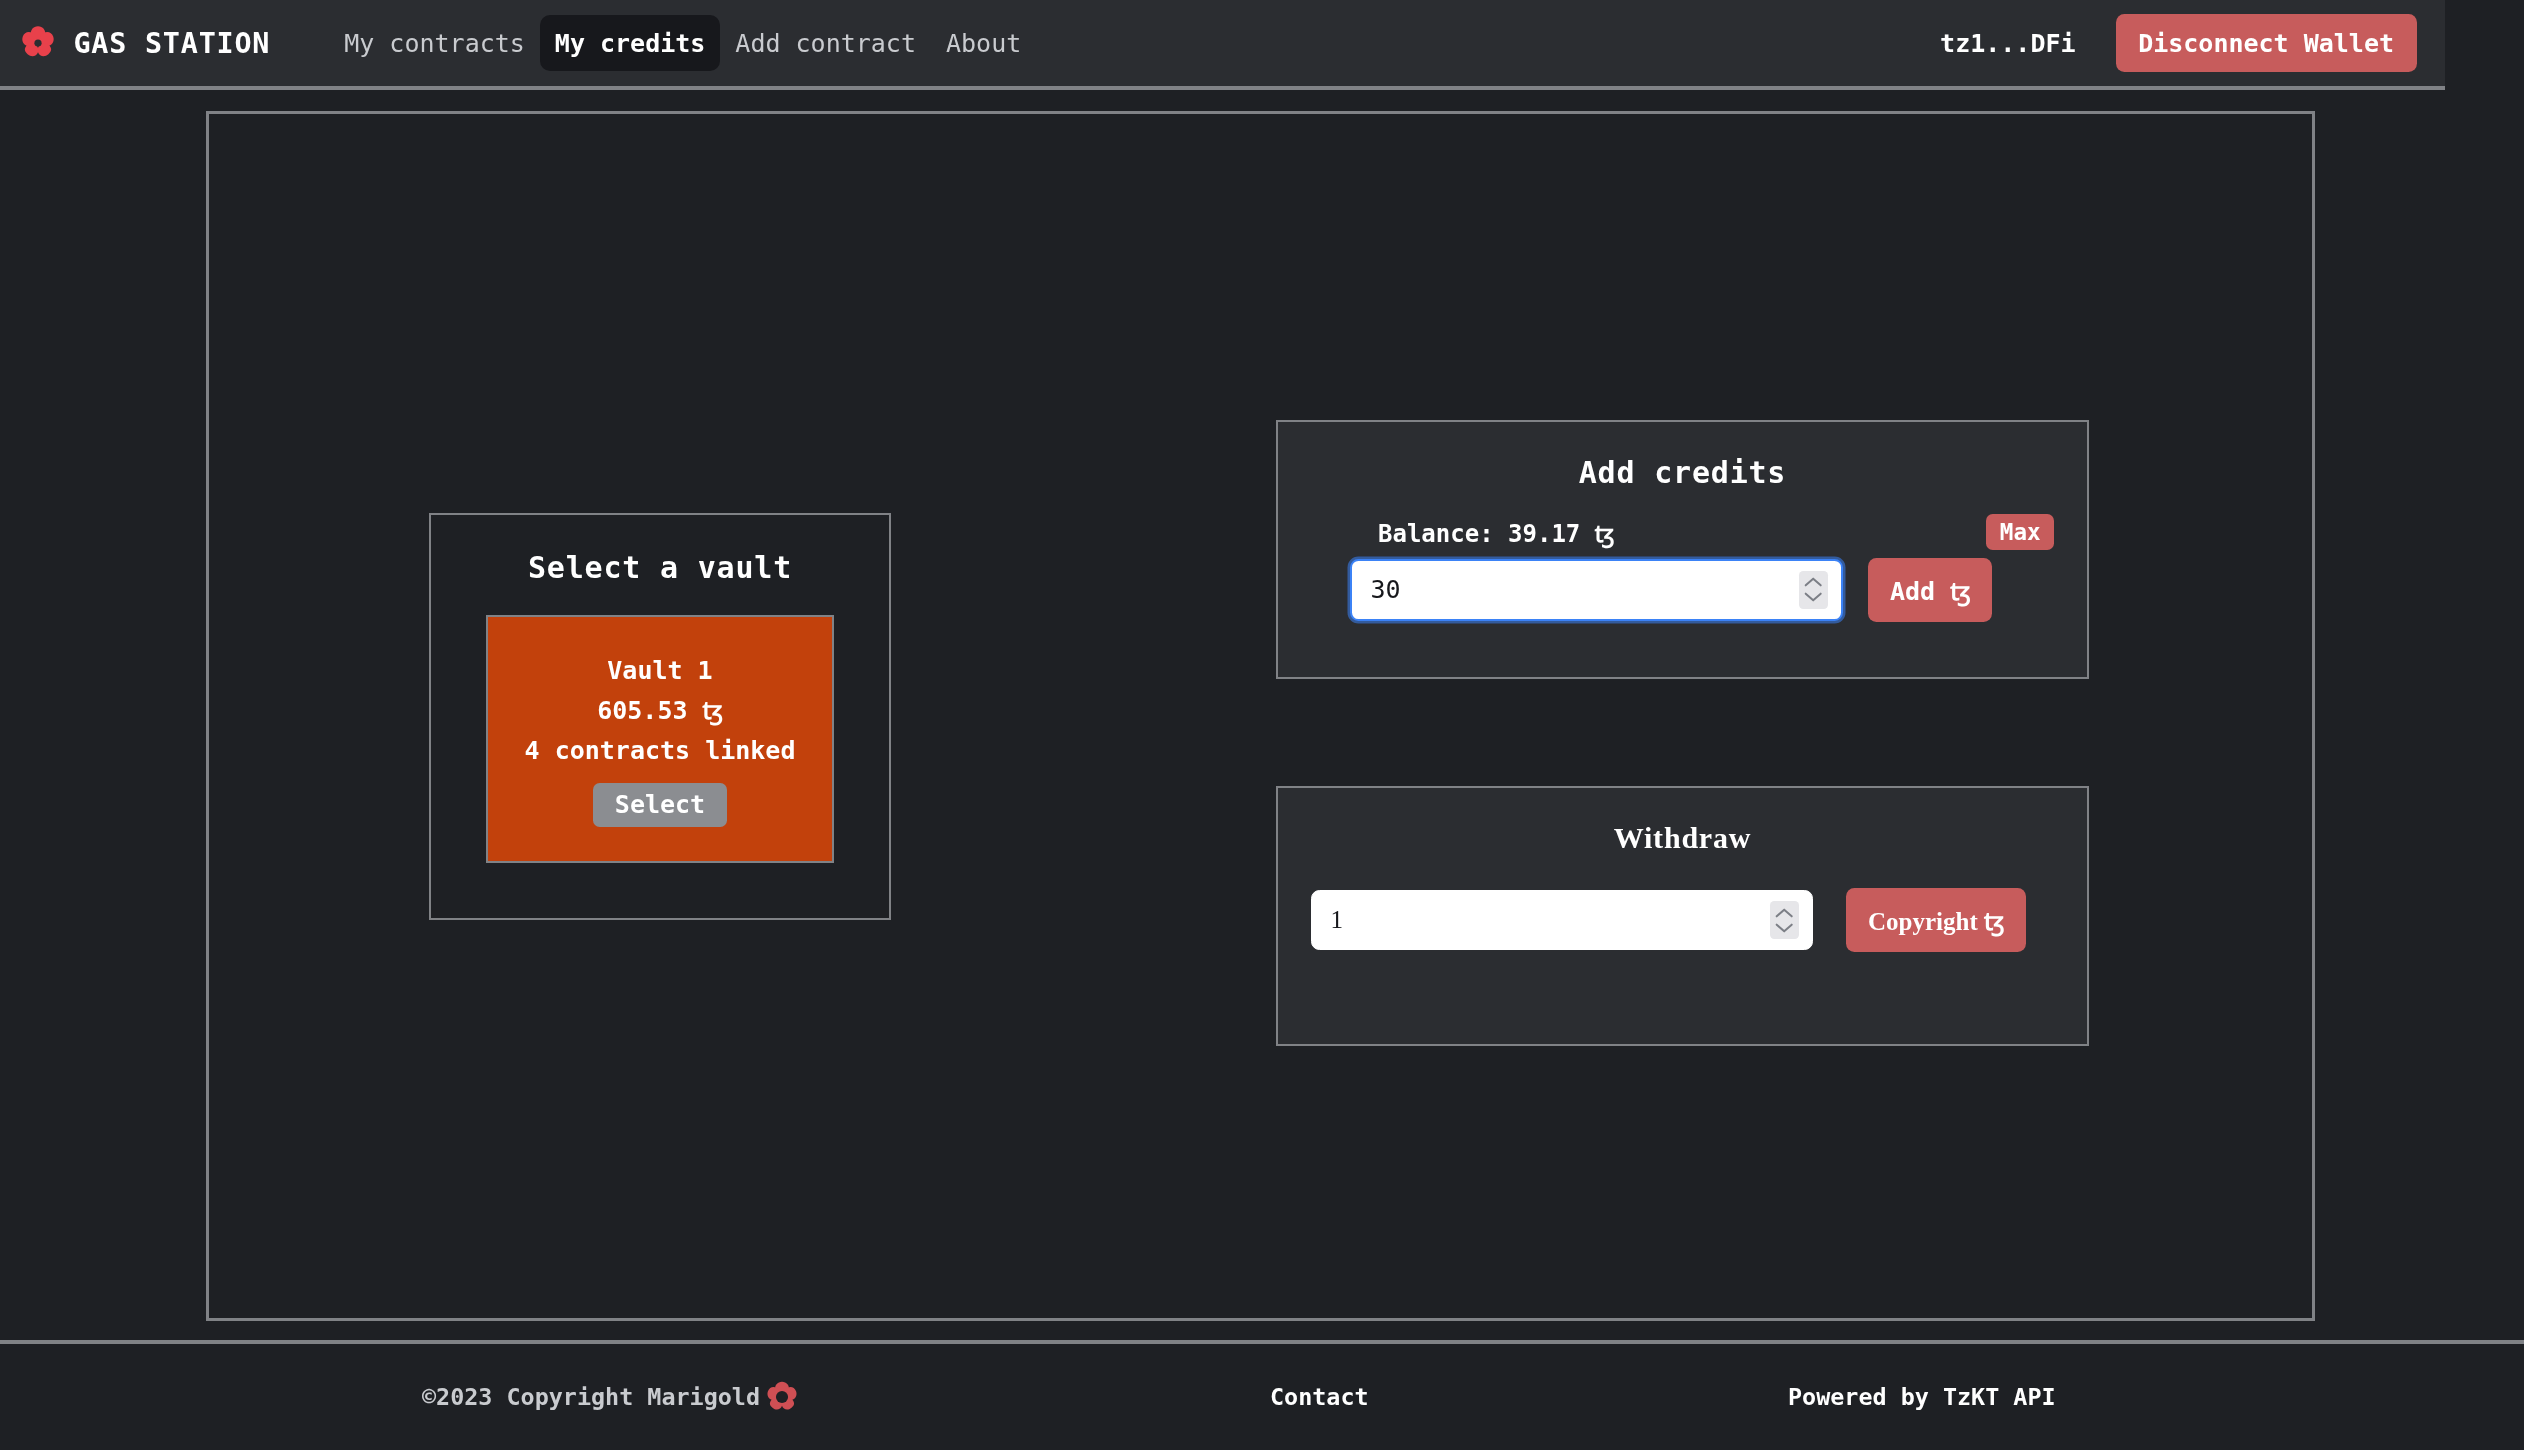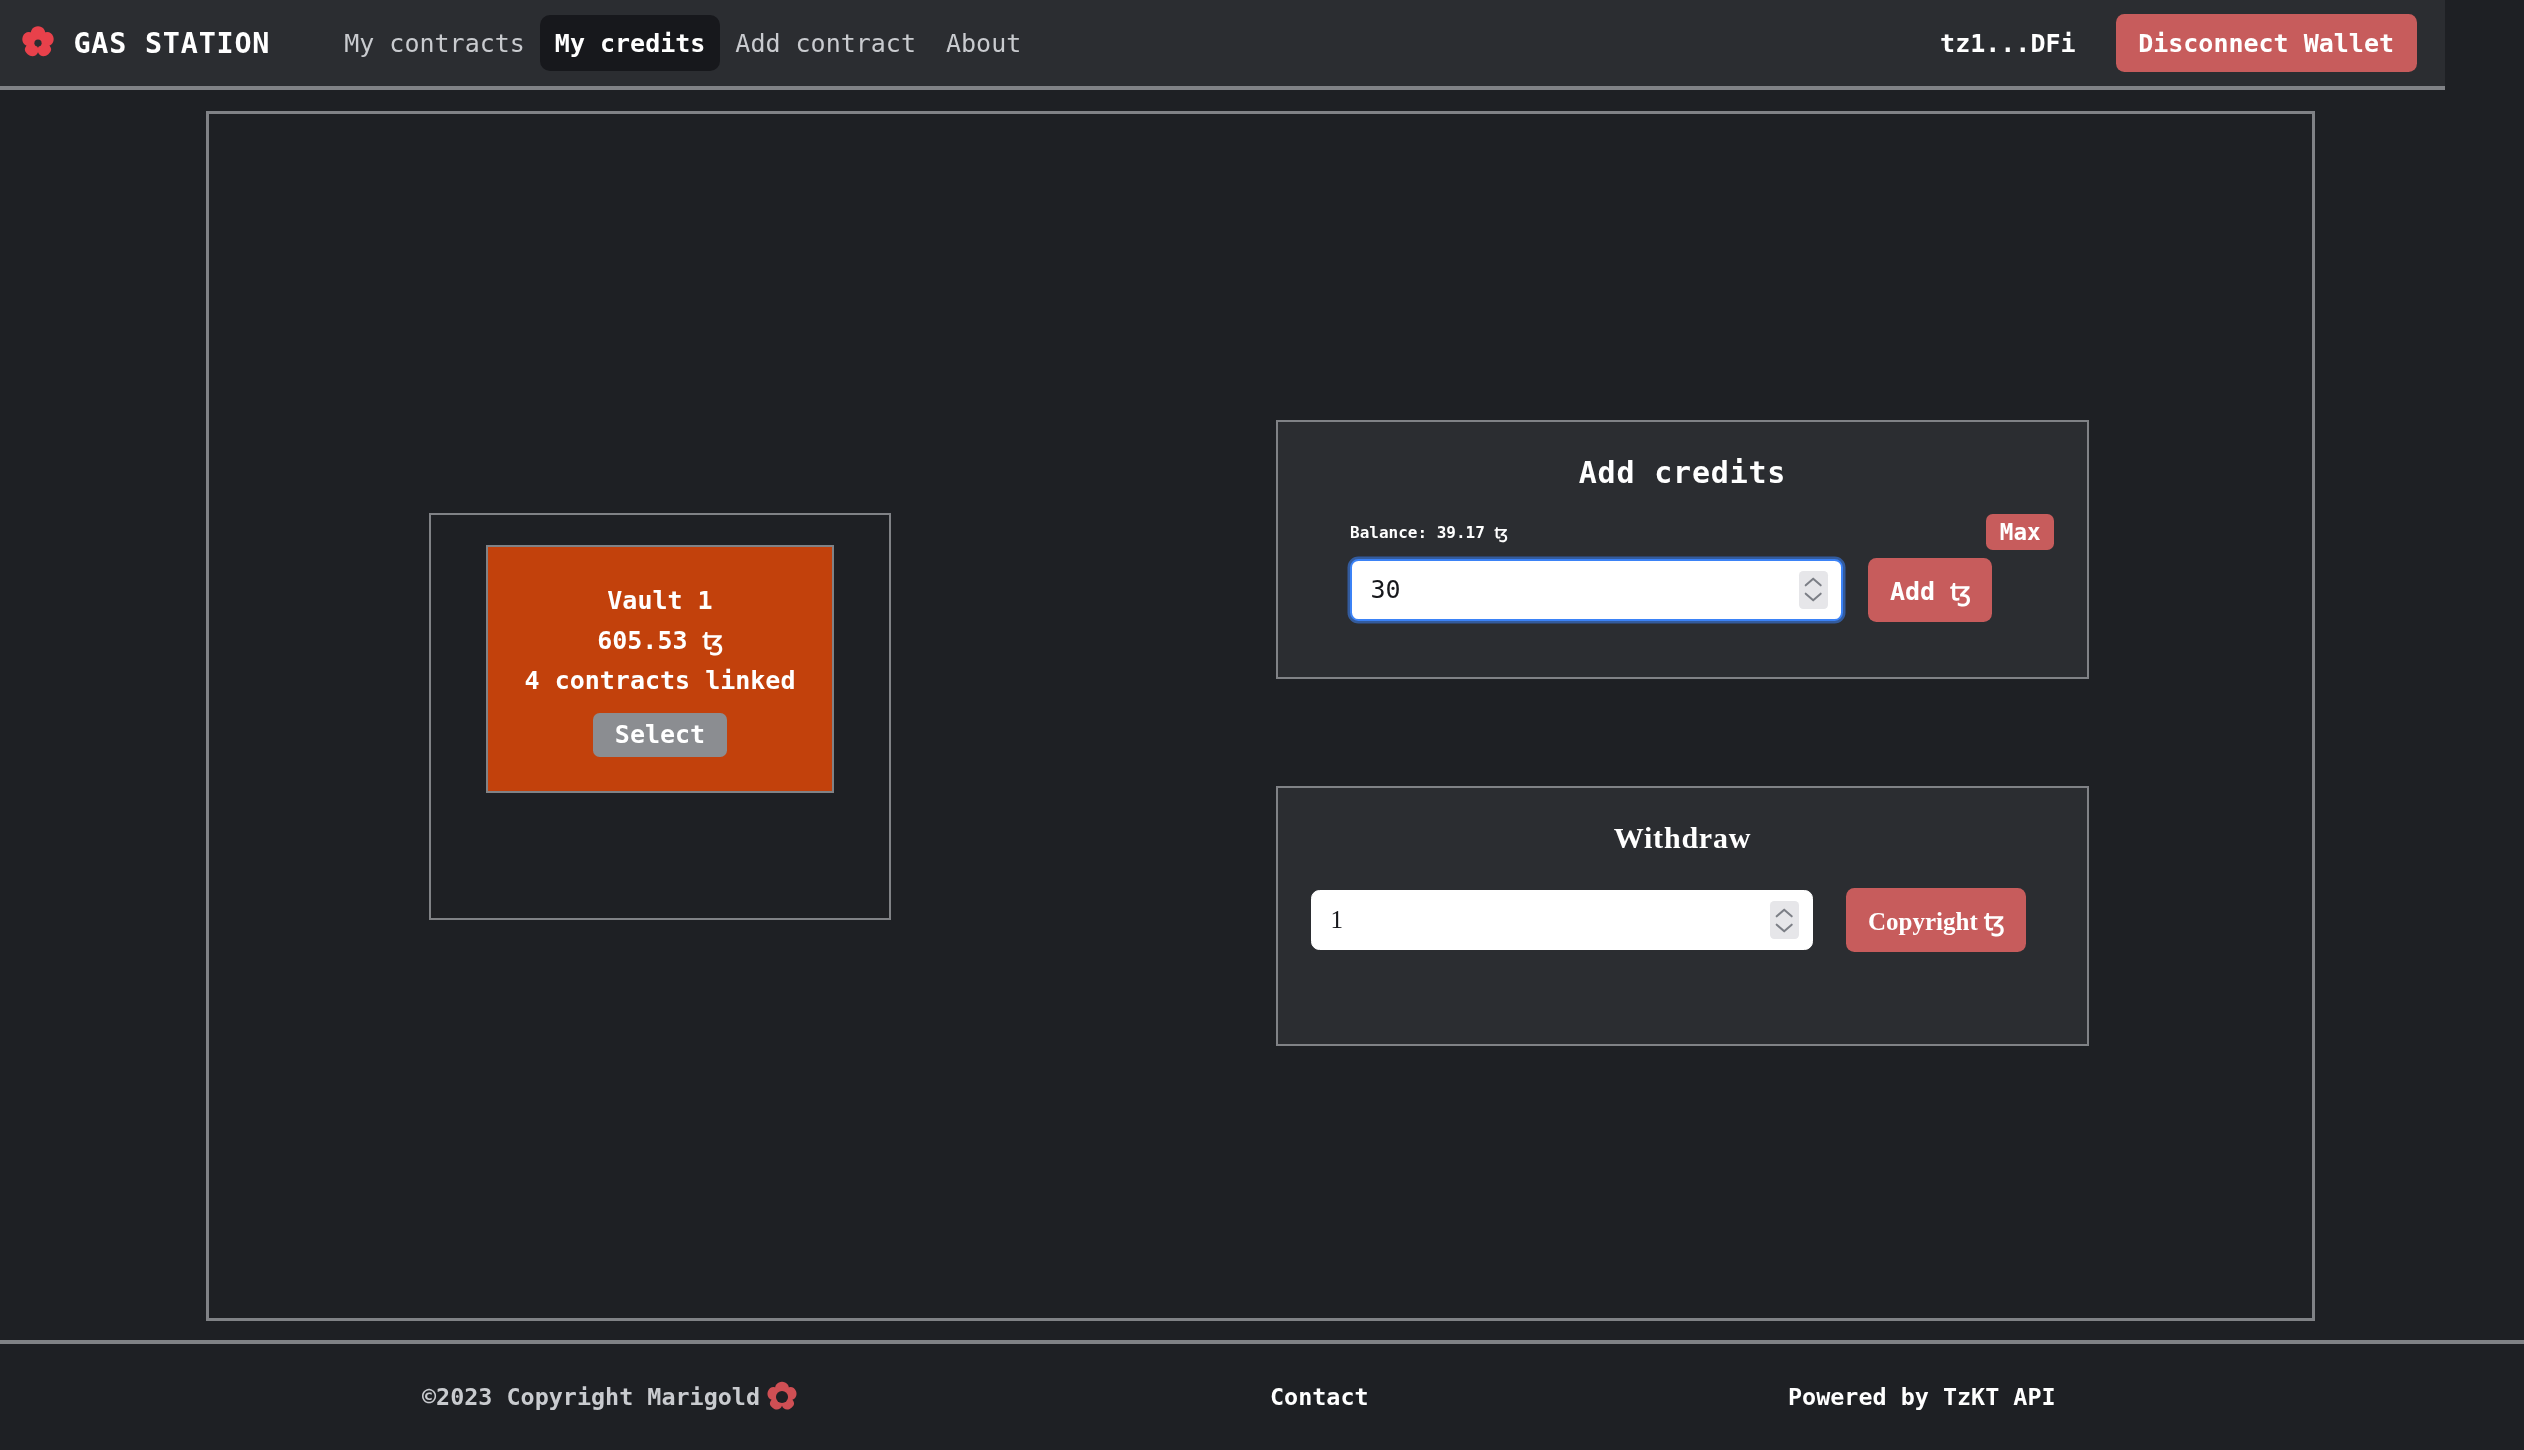--- a/index.html
+++ b/index.html
@@ -162,23 +162,24 @@
     margin-top: 33px;
     letter-spacing: 0.8px;
   }
   .balance-row {
     display: flex;
     align-items: center;
     margin: 24px 33px 0 72px;
   }
   .balance-text {
     color: #ffffff;
-    font-size: 16px;
-    font-weight: bold;
-    white-space: nowrap;
+    font-size: 24px;
+    font-weight: bold;
+    white-space: nowrap;
+    margin-left: 28px;
   }
   .btn-max {
     margin-left: auto;
     background: #c75c5c;
     color: #ffffff;
     font-family: inherit;
     font-size: 22.6px;
     font-weight: bold;
     border: none;
     border-radius: 6.7px;
@@ -333,20 +334,21 @@
 
   <div class="nav-right">
     <span class="wallet-address">tz1...DFi</span>
     <button class="btn-disconnect">Disconnect Wallet</button>
   </div>
 </div>
 
 <div class="main-outline"></div>
 
 <div class="vault-panel">
+  <div class="vault-panel-title">Select a vault</div>
   <div class="vault-card">
     <div class="vault-line">Vault 1</div>
     <div class="vault-line">605.53 ꜩ</div>
     <div class="vault-line">4 contracts linked</div>
     <button class="btn-select">Select</button>
   </div>
 </div>
 
 <div class="credits-panel">
   <div class="panel-title">Add credits</div>

